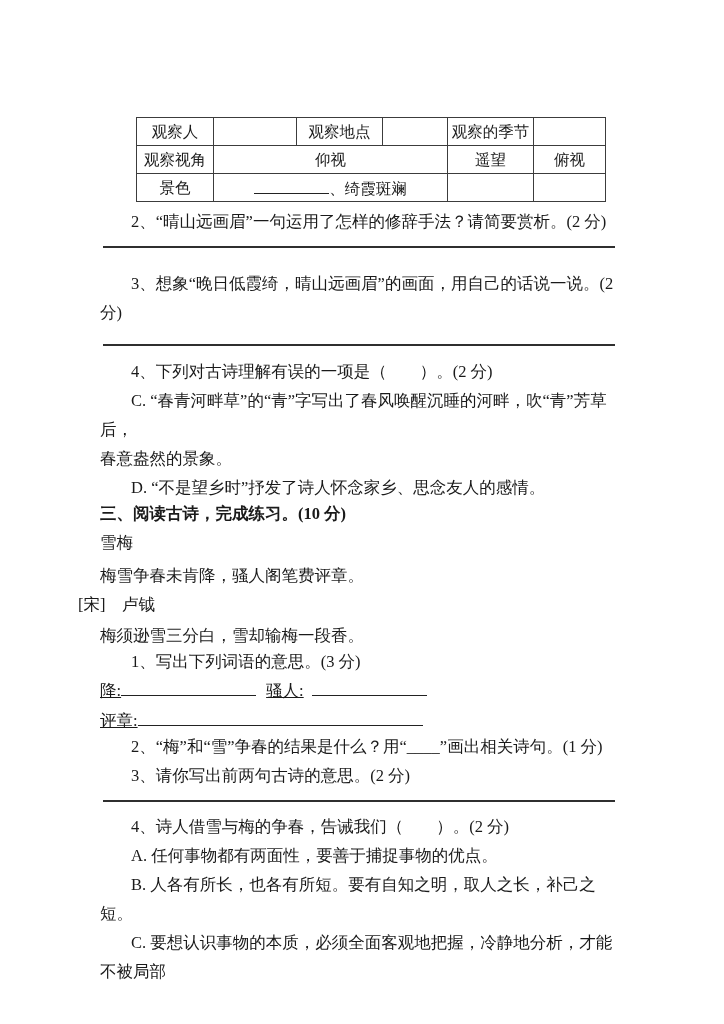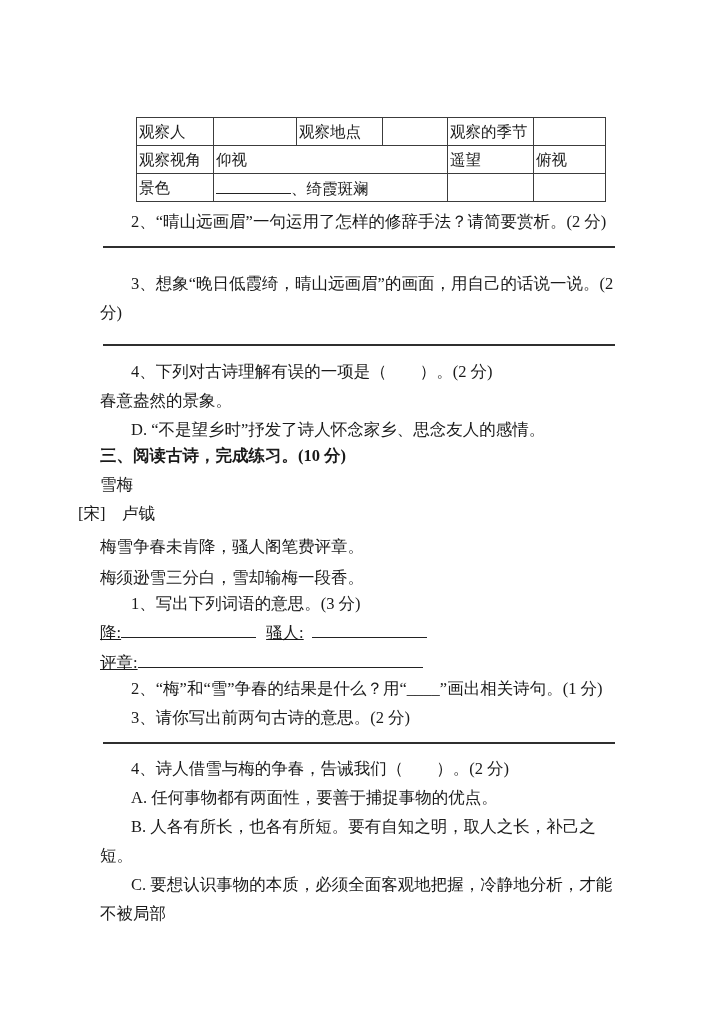--- a/index.html
+++ b/index.html
@@ -19,21 +19,21 @@
   table.obs {
     border-collapse:collapse;
     table-layout:fixed;
     width:469px;
     margin-left:36px;
     font-size:15.5px;
   }
   table.obs td {
     border:1.4px solid #3c3c3c;
     height:28px;
-    text-align:left;
+    text-align:center;
     vertical-align:middle;
     padding:0 2px;
     line-height:18px;
   }
   p.q  { text-indent:31px; }
   p.opt{ text-indent:31px; }
   p.cont{ text-indent:0; }
   .ans-line {
     height:0;
     border-top:2px solid #2f2f2f;
@@ -91,28 +91,29 @@
     </tbody>
   </table>
 
   <p class="q" style="margin-top:5px">2、“晴山远画眉”一句运用了怎样的修辞手法？请简要赏析。(2 分)</p>
   <div class="ans-line" style="margin-top:10px"></div>
 
   <p class="q" style="margin-top:21px">3、想象“晚日低霞绮，晴山远画眉”的画面，用自己的话说一说。(2 分)</p>
   <div class="ans-line" style="margin-top:17px"></div>
 
   <p class="q" style="margin-top:11px">4、下列对古诗理解有误的一项是（　　）。(2 分)</p>
+  <p class="opt">C. “春青河畔草”的“青”字写出了春风唤醒沉睡的河畔，吹“青”芳草后，</p>
   <p class="cont">春意盎然的景象。</p>
   <p class="opt">D. “不是望乡时”抒发了诗人怀念家乡、思念友人的感情。</p>
 
   <p class="heading" style="margin-top:-3px">三、阅读古诗，完成练习。(10 分)</p>
 
   <p class="center">雪梅</p>
+  <p class="center" style="margin-top:4px">梅雪争春未肯降，骚人阁笔费评章。</p>
   <p class="center"><span class="author">[宋]　卢钺</span></p>
-  <p class="center" style="margin-top:4px">梅雪争春未肯降，骚人阁笔费评章。</p>
   <p class="center" style="margin-top:2px">梅须逊雪三分白，雪却输梅一段香。</p>
 
   <p class="q" style="margin-top:-3px">1、写出下列词语的意思。(3 分)</p>
 
   <p class="blank-row">
     <span>降:</span><span class="blank" style="width:135px"></span><span class="spacer" style="width:10px"></span><span>骚人:</span><span class="spacer" style="width:8px"></span><span class="blank" style="width:115px"></span>
   </p>
   <p class="blank-row">
     <span>评章:</span><span class="blank" style="width:285px"></span>
   </p>

